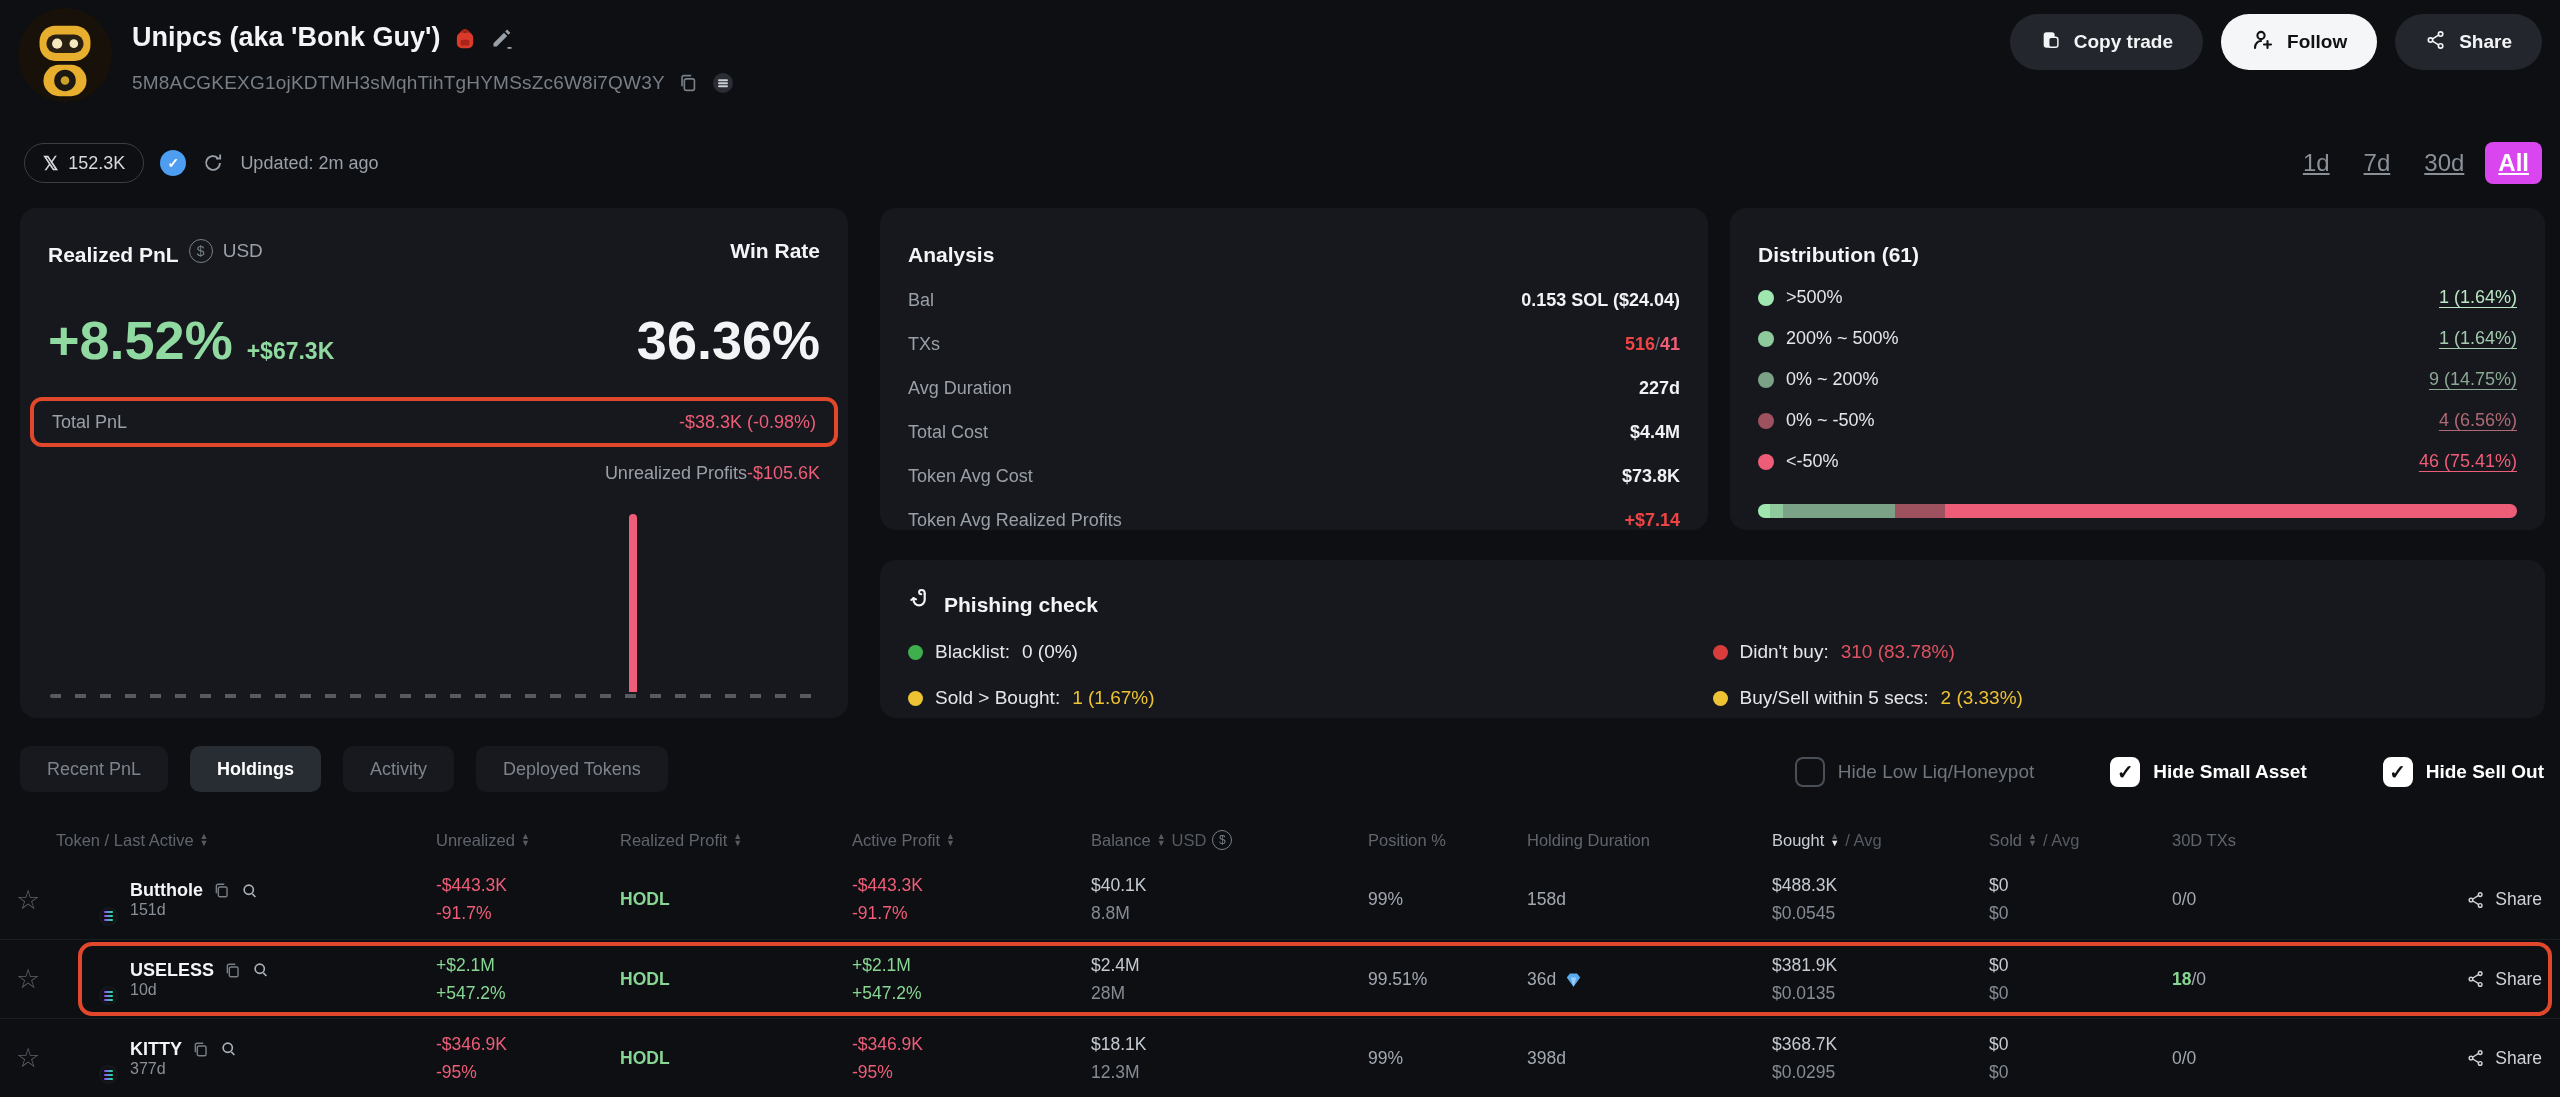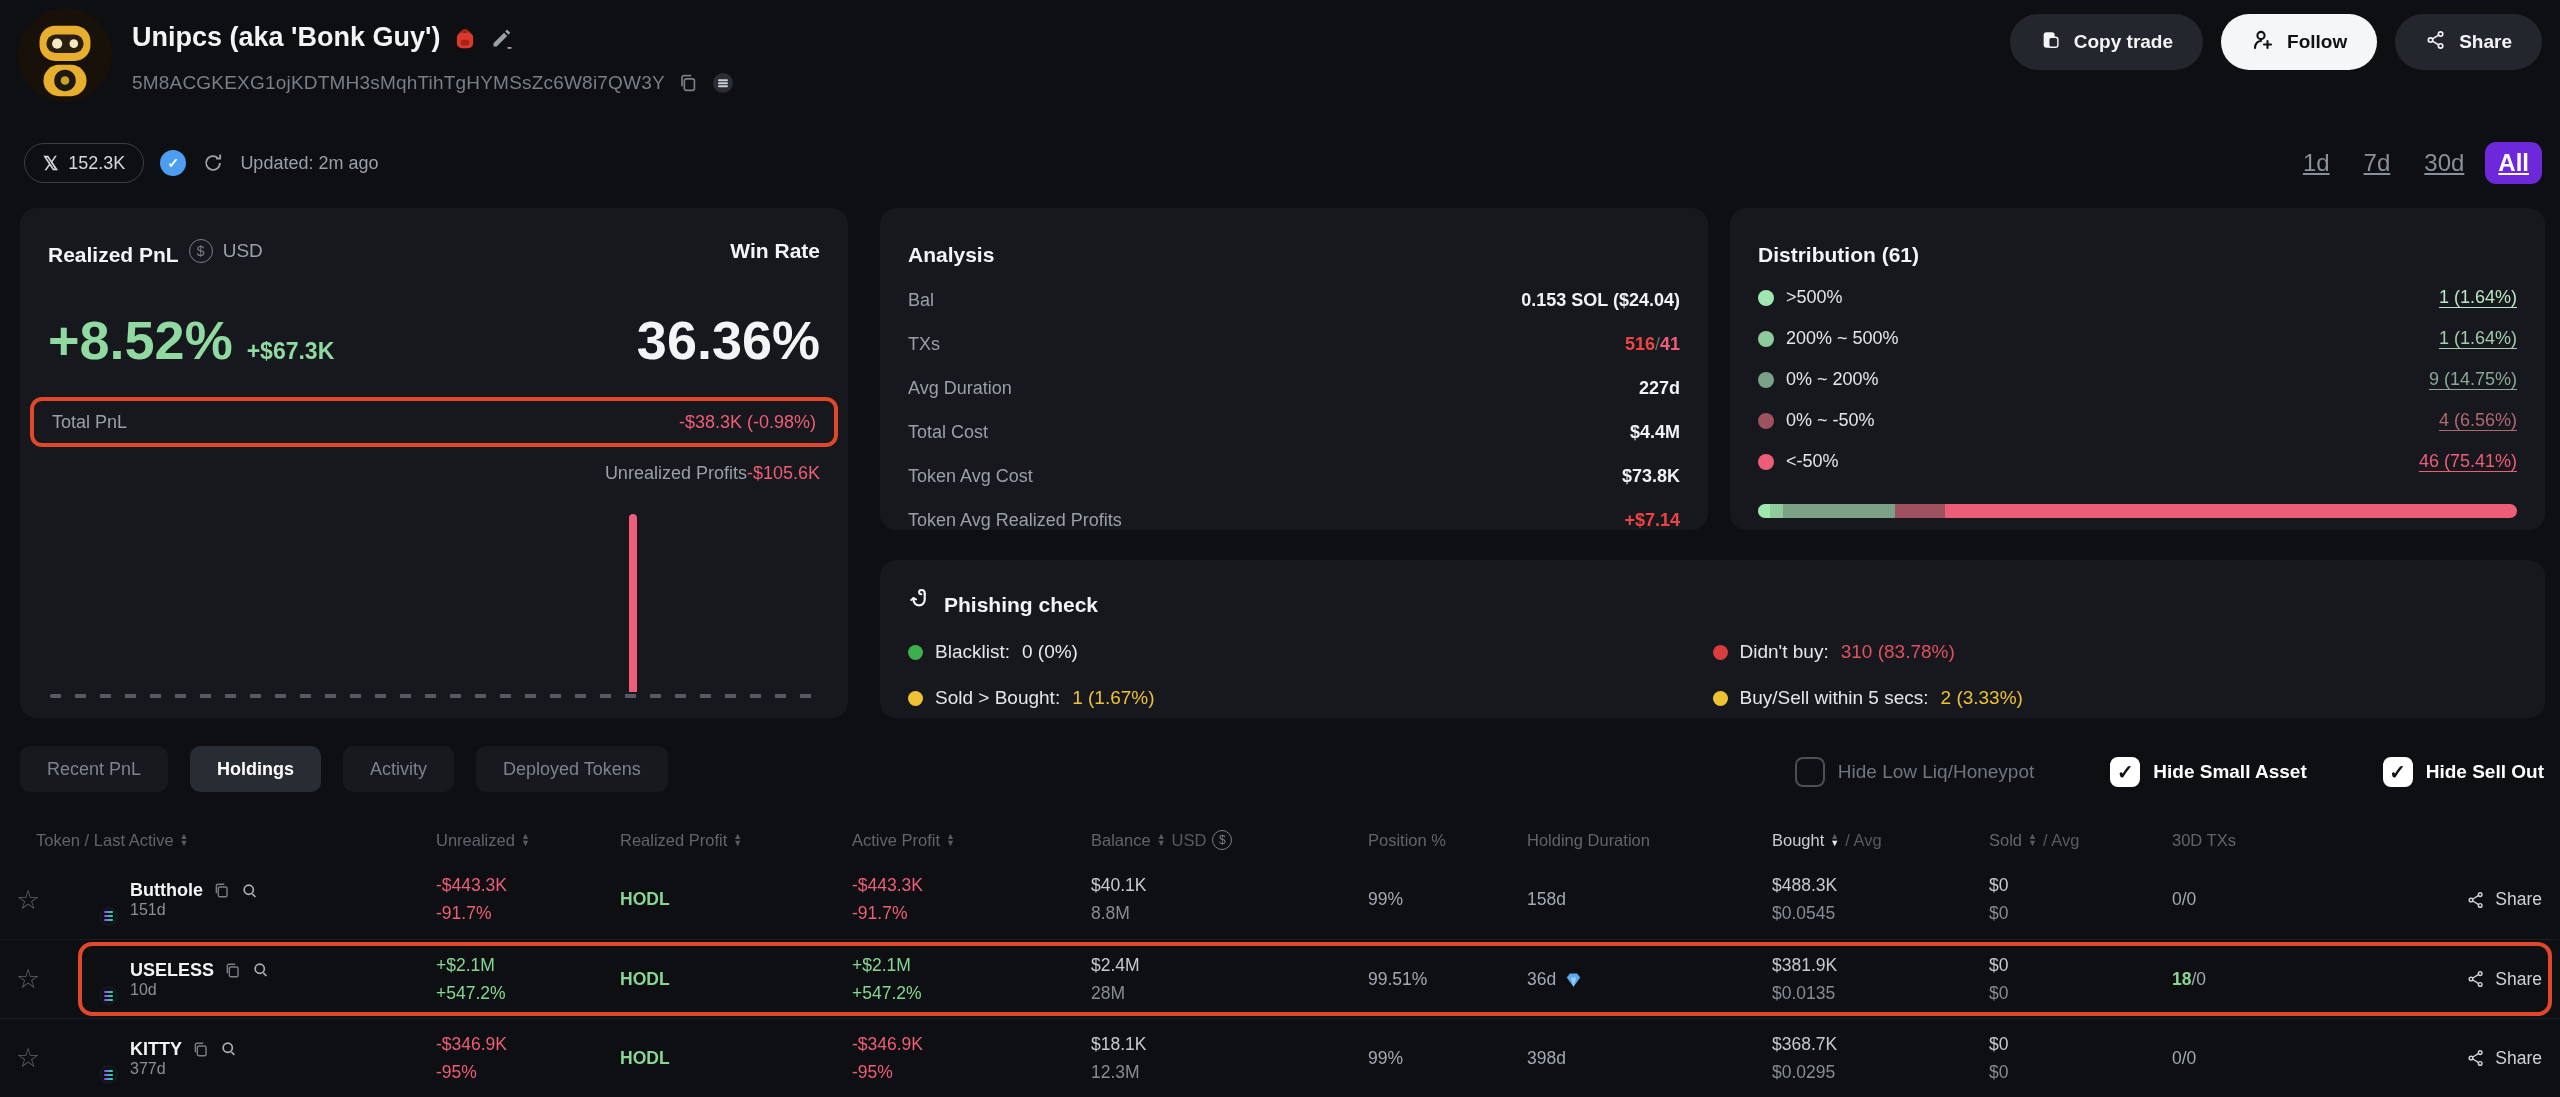--- a/index.html
+++ b/index.html
@@ -19,21 +19,21 @@
   .btn.light { background:#f5f6f7; color:#101214; }
 
   
   .stats-row { position:absolute; top:140px; left:24px; right:18px; display:flex; align-items:center; gap:16px; height:46px; }
   .x-pill { display:flex; align-items:center; gap:10px; height:40px; padding:0 18px; border:1.5px solid #3a3f46; border-radius:20px; font-size:18px; color:#d5d9de; cursor:pointer; }
   .x-logo { font-weight:800; font-size:19px; }
   .verified { width:26px; height:26px; border-radius:50%; background:#4d9ef0; color:#fff; font-size:14px; font-weight:800; display:flex; align-items:center; justify-content:center; }
   .updated { font-size:18px; color:#9aa0a8; }
   .time-filters { margin-left:auto; display:flex; align-items:center; gap:8px; }
   .time-filter { font-size:24px; color:#8a9098; padding:7px 13px; border-radius:8px; cursor:pointer;text-decoration:underline; }
-  .time-filter.active { background:#6d28d9; color:#ffffff; font-weight:600;border-radius:11px; }
+  .time-filter.active { background:#d946ef; color:#ffffff; font-weight:600; }
 
   
   .card { position:absolute; background:#16181d; border-radius:16px; }
   .card-pnl { left:20px; top:208px; width:828px; height:510px; }
   .card-analysis { left:880px; top:208px; width:828px; height:322px; padding:26px 28px; }
   .card-dist { left:1730px; top:208px; width:815px; height:322px; padding:26px 28px; }
   .card-phish { left:880px; top:560px; width:1665px; height:158px; padding:24px 28px; }
   .card-title { font-size:21px; font-weight:600; color:#f2f4f6;margin-top:9px; }
 
   .pnl-head { padding:26px 28px 0; display:flex; align-items:center; gap:10px; }
@@ -88,21 +88,21 @@
   .thead .hcell { display:flex; align-items:center; gap:6px; }
   .sort { display:inline-flex; flex-direction:column; line-height:7px; font-size:9px; color:#565b63; cursor:pointer; }
   .sort.active-desc .dn { color:#e8eaed; }
   .h-sub { color:#565b63; }
   .usd-coin.small { width:20px; height:20px; font-size:12px; }
   .trow { display:flex; align-items:center; height:79px; position:relative; cursor:pointer; }
   .trow + .trow { border-top:1px solid #1a1d22; }
   .trow.highlighted::before { content:""; position:absolute; left:78px; top:2px; right:8px; bottom:2px; border:4px solid #e0472b; border-radius:14px; pointer-events:none; }
 
   .c-token { flex:0 0 436px; display:flex; align-items:center; }
-  .thead .c-token { padding-left:36px; }
+  .thead .c-token { padding-left:56px; }
   .c-unreal { flex:0 0 184px; } .c-realized { flex:0 0 232px; } .c-total { flex:0 0 239px; }
   .c-balance { flex:0 0 277px; } .c-position { flex:0 0 159px; } .c-duration { flex:0 0 245px; }
   .c-bought { flex:0 0 217px; } .c-sold { flex:0 0 183px; } .c-txs { flex:0 0 150px; }
   .c-share { flex:1; display:flex; justify-content:flex-end; align-items:center; padding-right:18px; }
 
   .star { width:26px; margin-left:16px; font-size:27px; color:#5d626a; cursor:pointer; z-index:2; }
   .token-avatar-wrap { position:relative; width:46px; height:46px; margin-left:26px; z-index:2; }
   .token-avatar { width:46px; height:46px; border-radius:50%; }
   .sol-badge { position:absolute; right:-4px; bottom:-3px; width:19px; height:19px; border-radius:50%; background:#101217; border:2px solid #16181d; display:flex; flex-direction:column; justify-content:center; gap:2px; padding:0 3px; }
   .sol-badge i { display:block; height:2px; border-radius:1px; background:linear-gradient(90deg,#9945ff,#14f195); }

